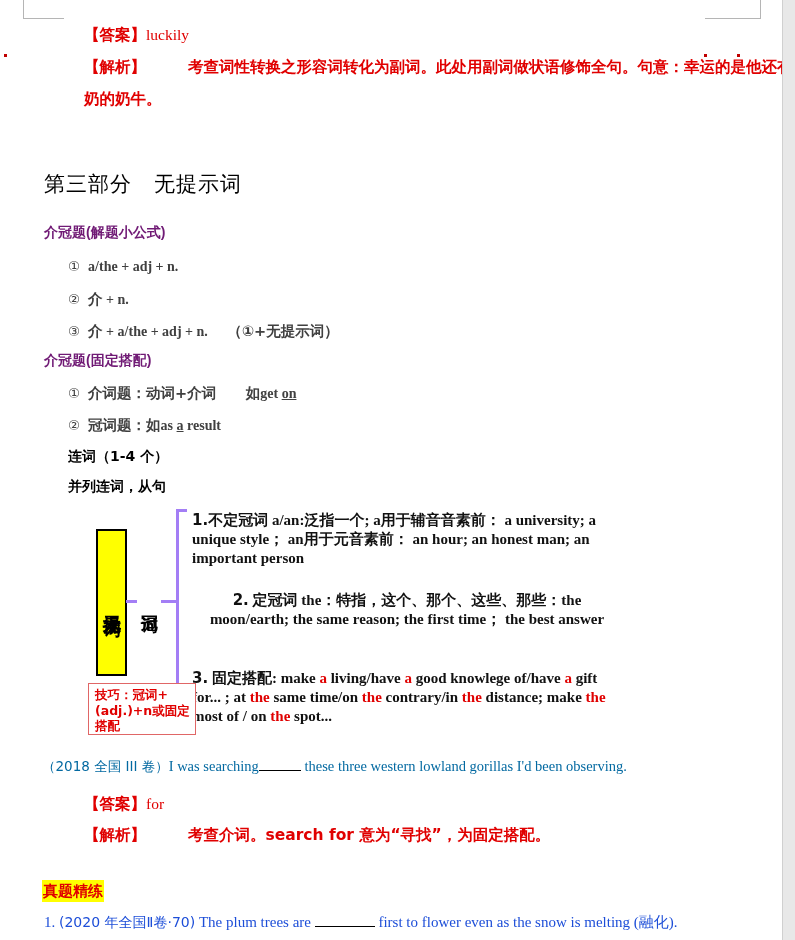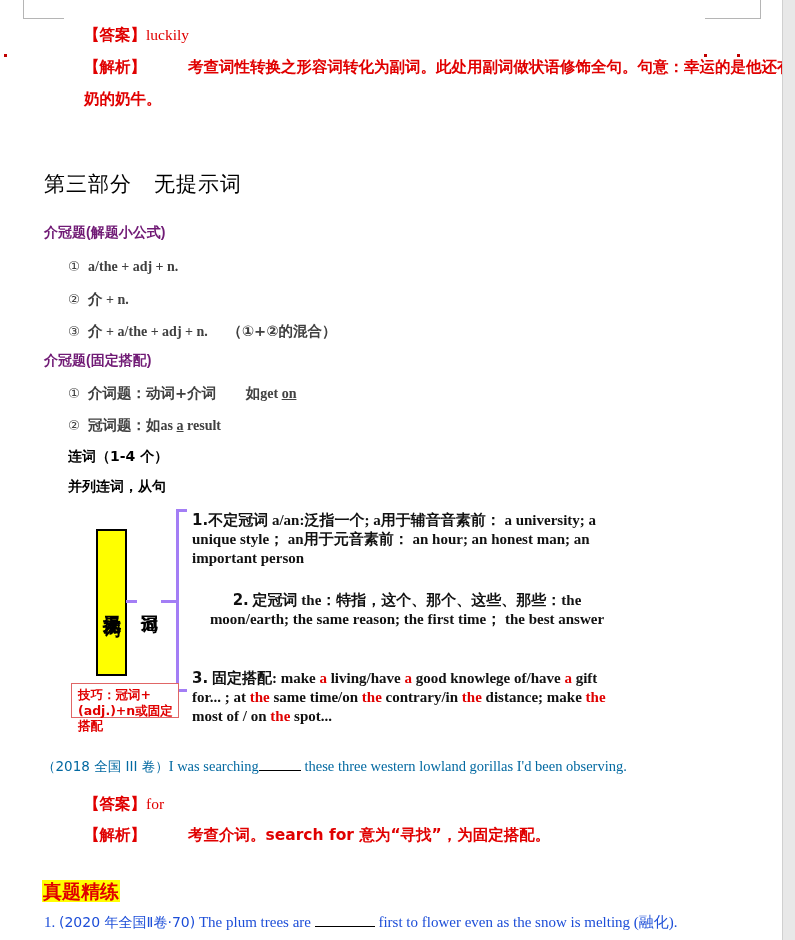--- a/index.html
+++ b/index.html
@@ -196,24 +196,24 @@
     color: #111;
   }
   .diagram-para .cnh {
     font-family: "DejaVu Sans", "Liberation Sans", sans-serif;
     font-weight: bold;
   }
   .diagram-para .rd { color: #e00000; }
 
   #tip-box {
     position: absolute;
-    left: 71px;
+    left: 88px;
     top: 683px;
     width: 108px;
-    height: 35px;
+    height: 52px;
     border: 1px solid #e06666;
     background: #ffffff;
     box-sizing: border-box;
     padding: 3px 5px 0 6px;
     font-family: "DejaVu Sans", "Liberation Sans", sans-serif;
     font-weight: bold;
     font-size: 12.5px;
     line-height: 15.5px;
     color: #e00000;
   }
@@ -238,21 +238,21 @@
   }
 
   #highlight-title {
     position: absolute;
     left: 42px;
     top: 880px;
     background: #ffff00;
     color: #e00000;
     font-family: "DejaVu Sans", "Liberation Sans", sans-serif;
     font-weight: bold;
-    font-size: 19px;
+    font-size: 15px;
     line-height: 22px;
     padding: 0 1px;
     white-space: nowrap;
   }
   #last-q {
     position: absolute;
     left: 44px;
     top: 913px;
     font-family: "Liberation Serif", "DejaVu Serif", serif;
     font-size: 15px;
@@ -299,21 +299,21 @@
     </div>
 
     <div class="bullet-row" style="top:290px;">
       <span class="num">②</span><span class="cnb">介</span>
       <span>+   n.</span>
     </div>
 
     <div class="bullet-row" style="top:322px;">
       <span class="num">③</span><span class="cnb">介</span>
       <span>+ a/the + adj + n.</span>
-      <span class="cnb" style="margin-left:16px;">（①+②的混合）</span>
+      <span class="cnb" style="margin-left:16px;">（①+无提示词）</span>
     </div>
 
     <div class="sub-head" style="top:352px;">介冠题(固定搭配)</div>
 
     <div class="bullet-row" style="top:384px;">
       <span class="num">①</span><span class="cnb">介词题：动词+介词</span>
       <span class="cnb" style="margin-left:26px;">如</span><span>get </span><u class="ul">on</u>
     </div>
 
     <div class="bullet-row" style="top:416px;">

